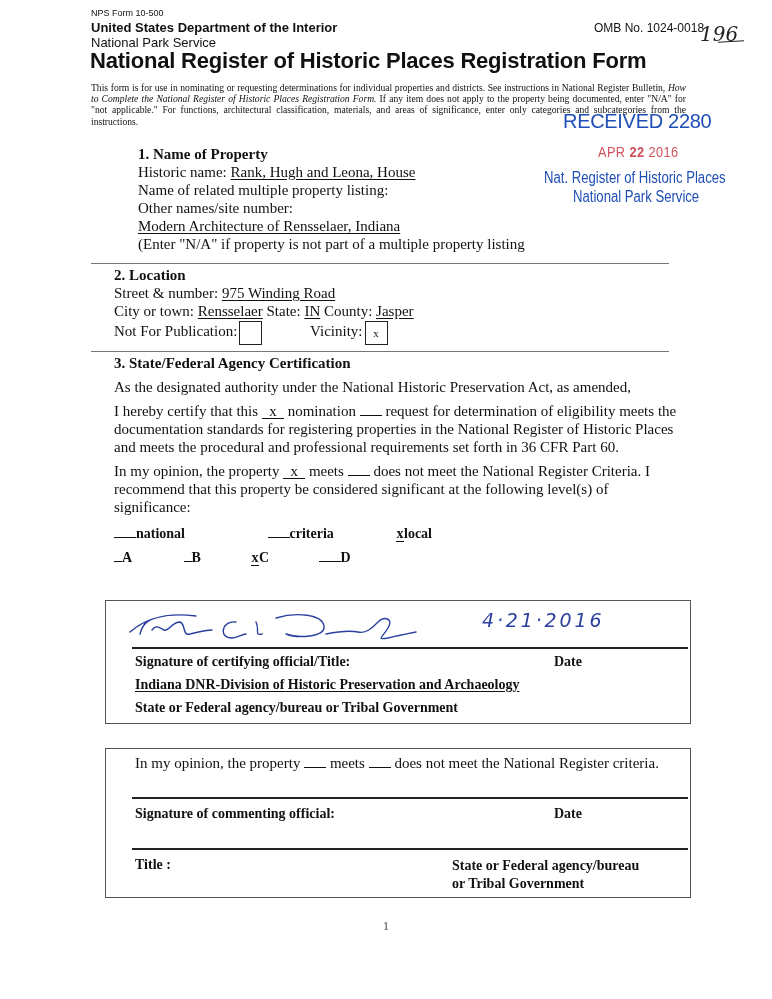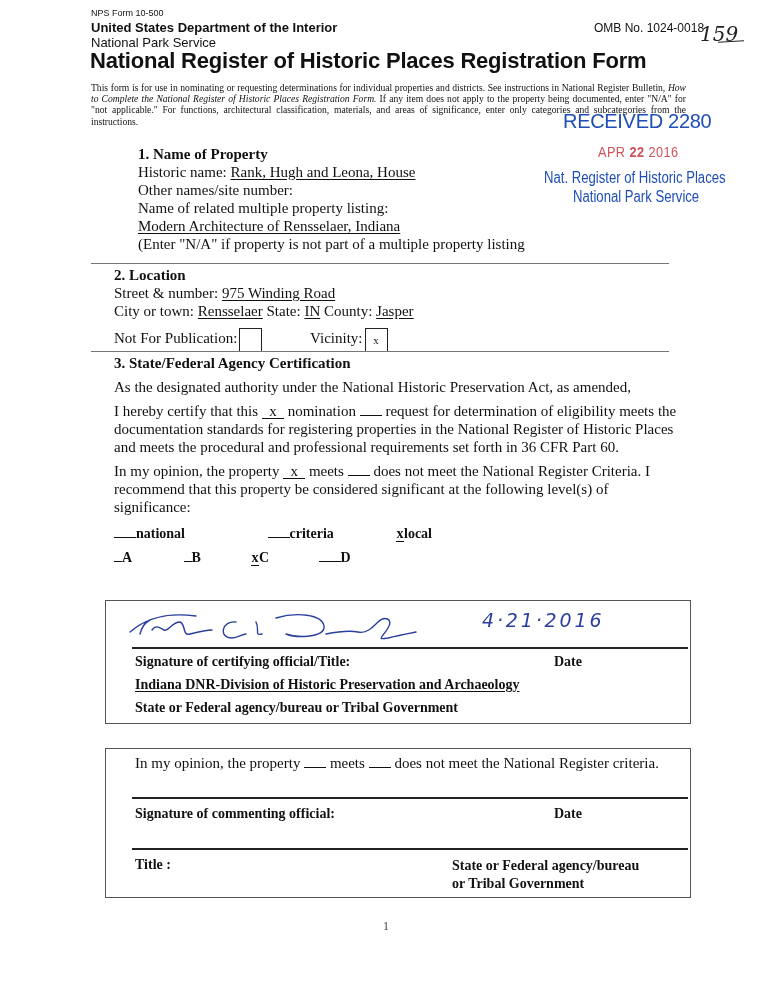--- a/index.html
+++ b/index.html
@@ -69,45 +69,45 @@
   #footer-page { left: 383px; top: 919px; font-size: 12px; color: #444; }
 </style>
 </head>
 <body>
 
 <div id="form-no" class="abs sans">NPS Form 10-500</div>
 <div id="omb" class="abs sans">OMB No. 1024-0018</div>
 <div id="dept" class="abs sans">United States Department of the Interior</div>
 <div id="nps" class="abs sans">National Park Service</div>
 <div id="title" class="abs sans">National Register of Historic Places Registration Form</div>
-<div id="page-num-hand" class="abs">159</div>
+<div id="page-num-hand" class="abs">196</div>
 
 <div id="instructions" class="abs serif"><span>This form is for use in nominating or requesting determinations for individual properties and districts.  See instructions in National Register Bulletin, </span><i>How to Complete the National Register of Historic Places Registration Form.</i><span>  If any item does not apply to the property being documented, enter "N/A" for "not applicable."  For functions, architectural classification, materials, and areas of significance, enter only categories and subcategories from the instructions.</span></div>
 
 <div id="received" class="abs stamp-blue">RECEIVED 2280</div>
 <div id="stamp-date" class="abs"><span>APR</span> <span class="day">22</span> <span>2016</span></div>
 <div id="stamp-line1" class="abs stamp-blue">Nat. Register of Historic Places</div>
 <div id="stamp-line2" class="abs stamp-blue">National Park Service</div>
 
 <div id="s1" class="abs serif sec">
   <div class="sec-head">1.   Name of Property</div>
   <div><span>Historic name:  </span><span class="u">Rank, Hugh and Leona, House</span></div>
+  <div>Name of related multiple property listing:</div>
   <div>Other names/site number:</div>
-  <div>Name of related multiple property listing:</div>
   <div class="u">Modern Architecture of Rensselaer, Indiana</div>
   <div>(Enter "N/A" if property is not part of a multiple property listing</div>
 </div>
 
 <div id="rule1" class="rule"></div>
 
 <div id="s2" class="abs serif sec">
   <div class="sec-head">2.   Location</div>
   <div><span>Street &amp; number: </span><span class="u">975 Winding Road</span></div>
   <div><span>City or town: </span><span class="u">Rensselaer</span><span> State: </span><span class="u">IN</span><span> County: </span><span class="u">Jasper</span></div>
-  <div style="margin-top:8px;">
+  <div style="margin-top:1px;">
     <span>Not For Publication:</span><span class="chk"></span>
     <span class="vic">Vicinity:</span><span class="chk">x</span>
   </div>
 </div>
 
 <div id="rule2" class="rule"></div>
 
 <div id="s3" class="abs serif sec">
   <div class="sec-head">3.   State/Federal Agency Certification</div>
   <div class="para">As the designated authority under the National Historic Preservation Act, as amended,</div>

